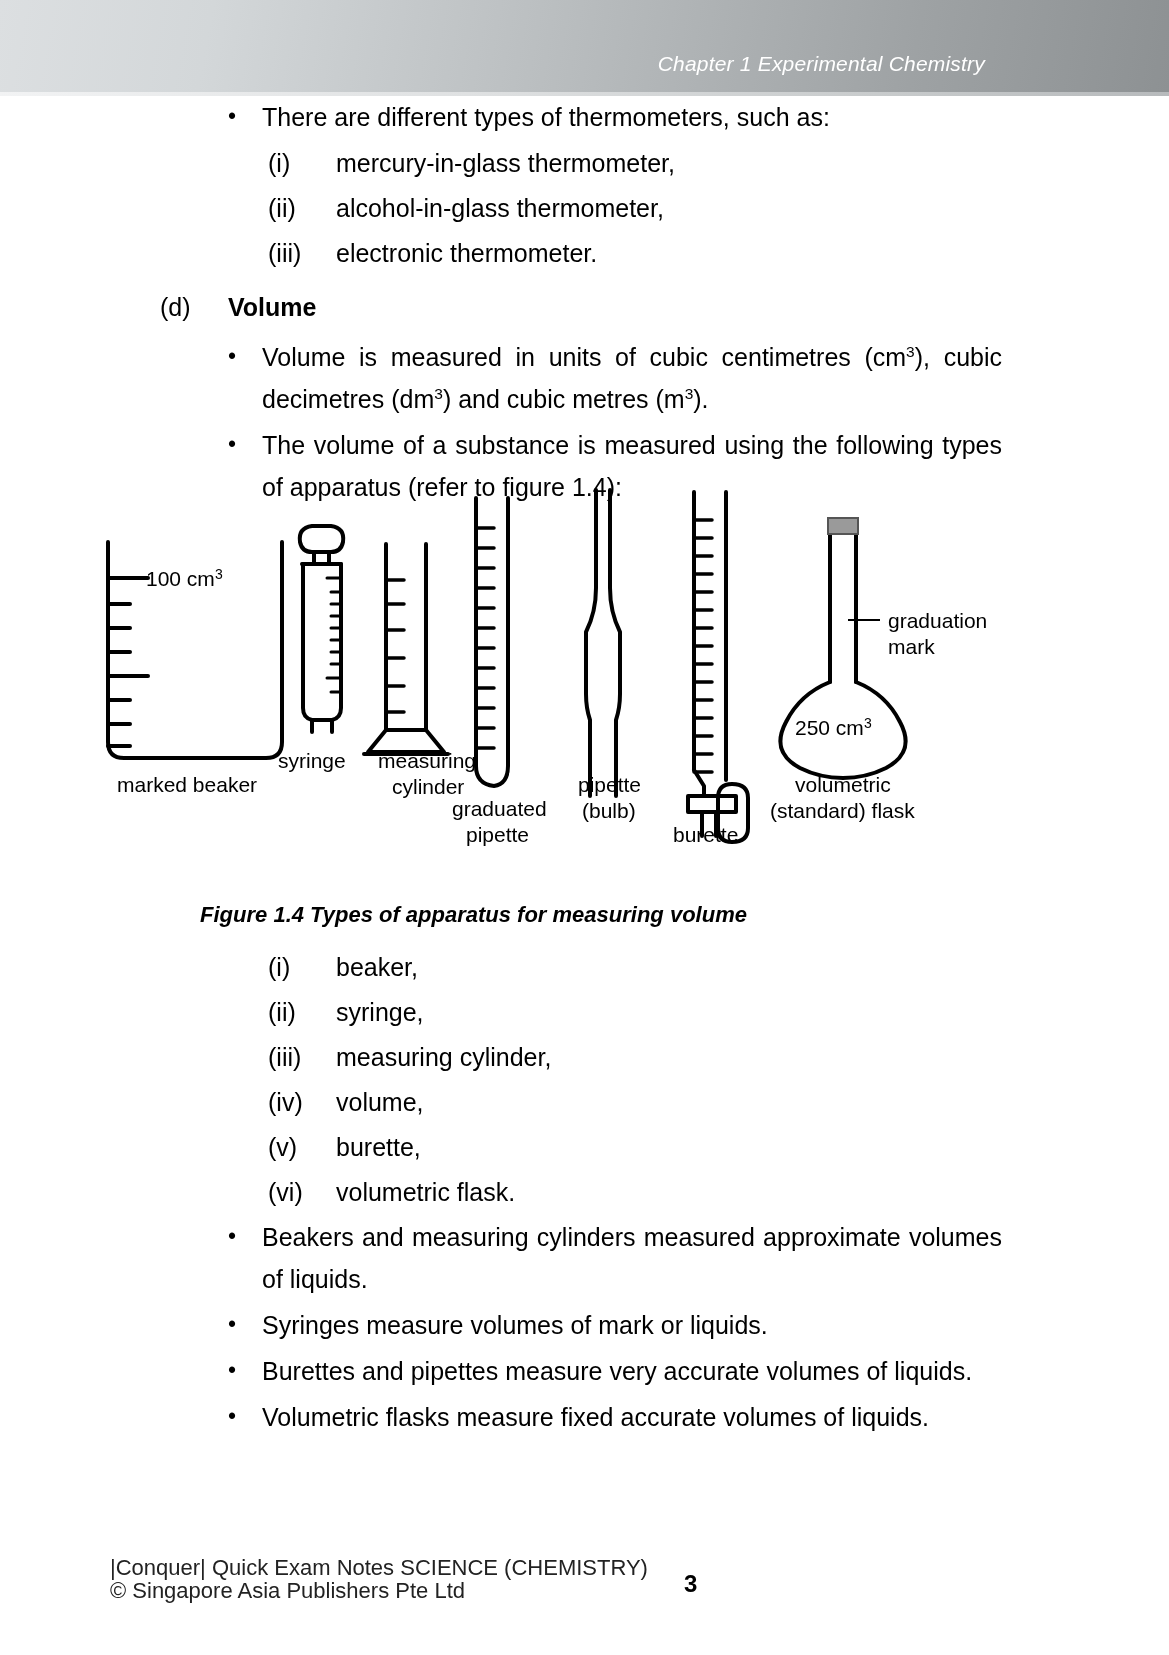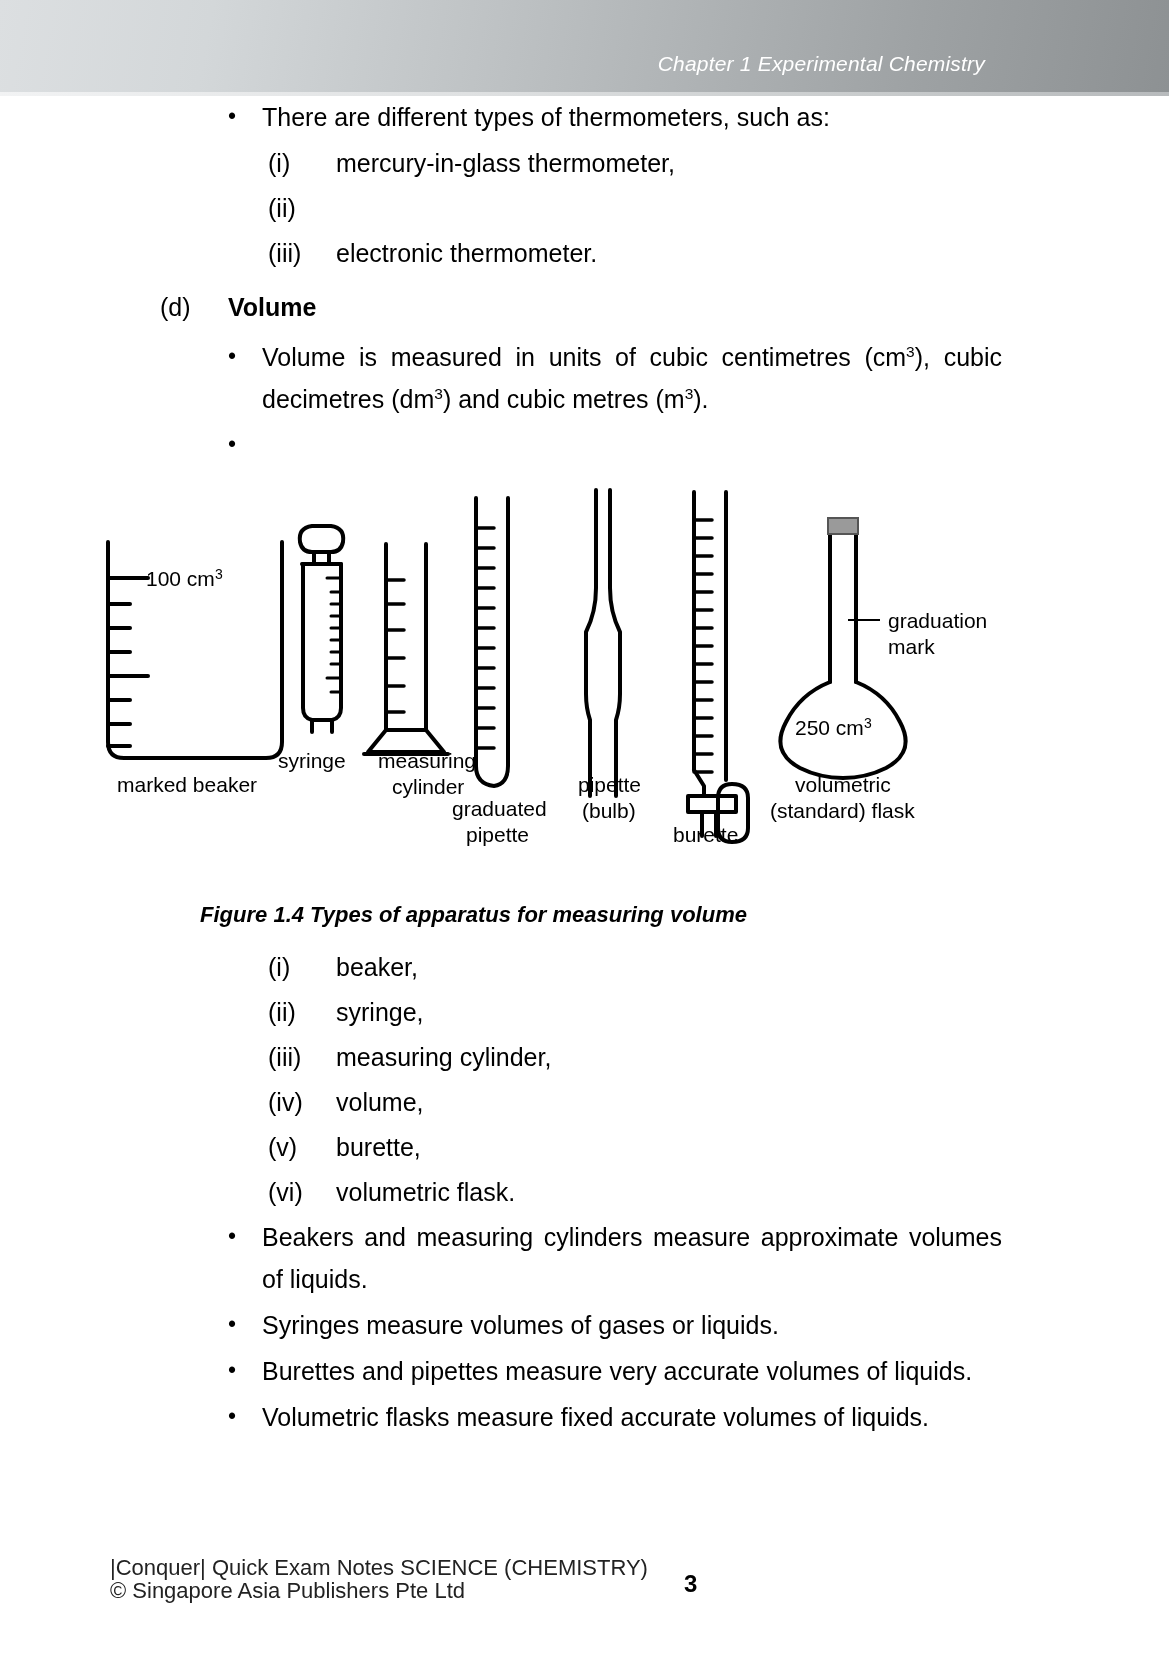--- a/index.html
+++ b/index.html
@@ -183,20 +183,21 @@
     <div class="bullet-mark">•</div>
     <div class="text nojust">There are different types of thermometers, such as:</div>
   </div>
 
   <div class="row lvl-roman">
     <div class="roman-mark">(i)</div>
     <div class="text">mercury-in-glass thermometer,</div>
   </div>
   <div class="row lvl-roman">
     <div class="roman-mark">(ii)</div>
+    <div class="text">alcohol-in-glass thermometer,</div>
   </div>
   <div class="row lvl-roman">
     <div class="roman-mark">(iii)</div>
     <div class="text">electronic thermometer.</div>
   </div>
 
   <div class="row lvl-letter">
     <div class="letter-mark">(d)</div>
     <div class="text">Volume</div>
   </div>
@@ -204,20 +205,24 @@
   <div class="row lvl-bullet">
     <div class="bullet-mark">•</div>
     <div class="text">
       <span>Volume is measured in units of cubic centimetres (cm</span><sup>3</sup><span>),</span>
       <span>cubic decimetres (dm</span><sup>3</sup><span>) and cubic metres (m</span><sup>3</sup><span>).</span>
     </div>
   </div>
 
   <div class="row lvl-bullet">
     <div class="bullet-mark">•</div>
+    <div class="text">
+      <span>The volume of a substance is measured using the following</span>
+      <span>types of apparatus (refer to figure 1.4):</span>
+    </div>
   </div>
 
 </div>
 
 <div id="figure-block">
   <svg width="1169" height="420" viewBox="0 0 1169 420" xmlns="http://www.w3.org/2000/svg">
 
     <g fill="none" stroke="#000" stroke-width="4" stroke-linecap="round" stroke-linejoin="round">
       <path d="M108 62 L108 262 Q108 278 124 278 L266 278 Q282 278 282 262 L282 62"></path>
     </g>
@@ -385,28 +390,28 @@
     <div class="text">burette,</div>
   </div>
   <div class="row lvl-roman">
     <div class="roman-mark">(vi)</div>
     <div class="text">volumetric flask.</div>
   </div>
 
   <div class="row lvl-bullet">
     <div class="bullet-mark">•</div>
     <div class="text">
-      <span>Beakers and measuring cylinders measure approximate</span>
+      <span>Beakers and measuring cylinders measured approximate</span>
       <span>volumes of liquids.</span>
     </div>
   </div>
   <div class="row lvl-bullet">
     <div class="bullet-mark">•</div>
     <div class="text nojust">
-      <span>Syringes measure volumes of gases or liquids.</span>
+      <span>Syringes measure volumes of mark or liquids.</span>
     </div>
   </div>
   <div class="row lvl-bullet">
     <div class="bullet-mark">•</div>
     <div class="text">
       <span>Burettes and pipettes measure very accurate volumes of</span>
       <span>liquids.</span>
     </div>
   </div>
   <div class="row lvl-bullet">

